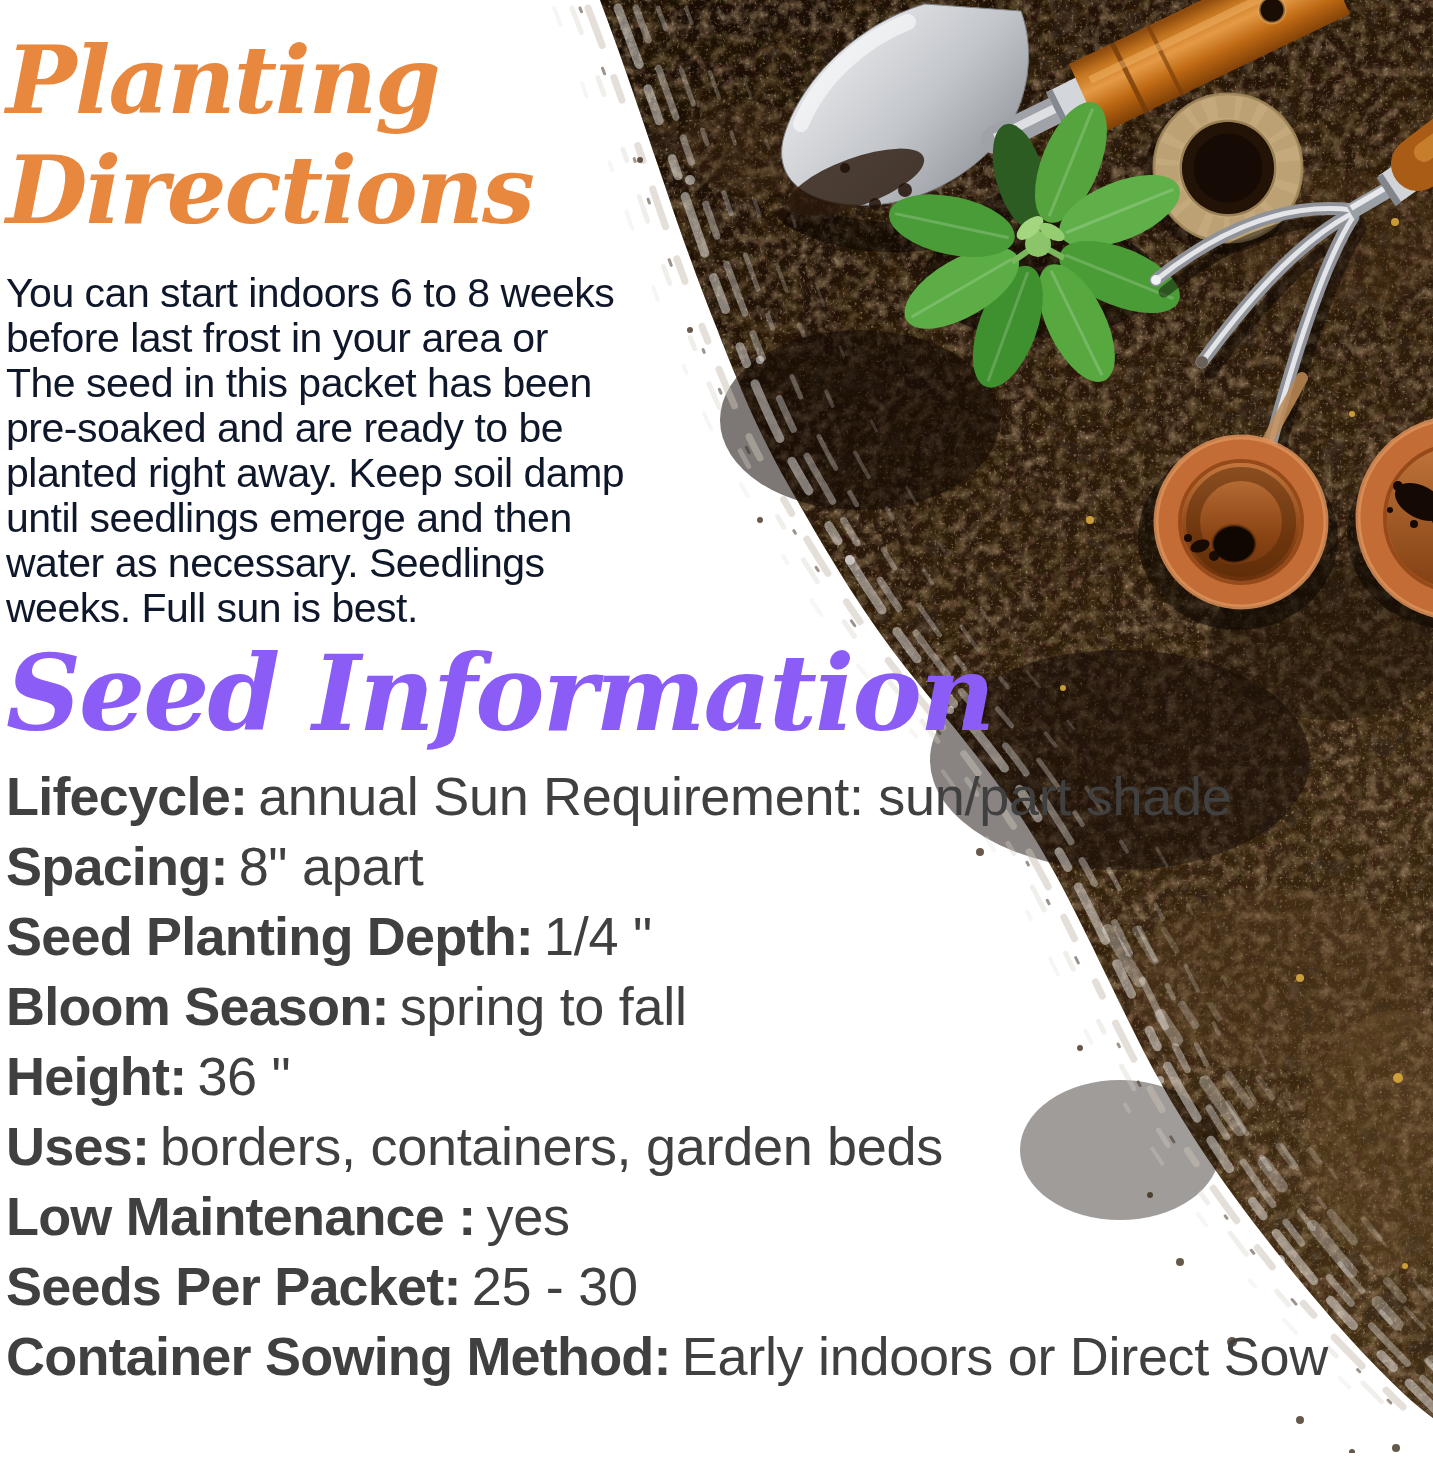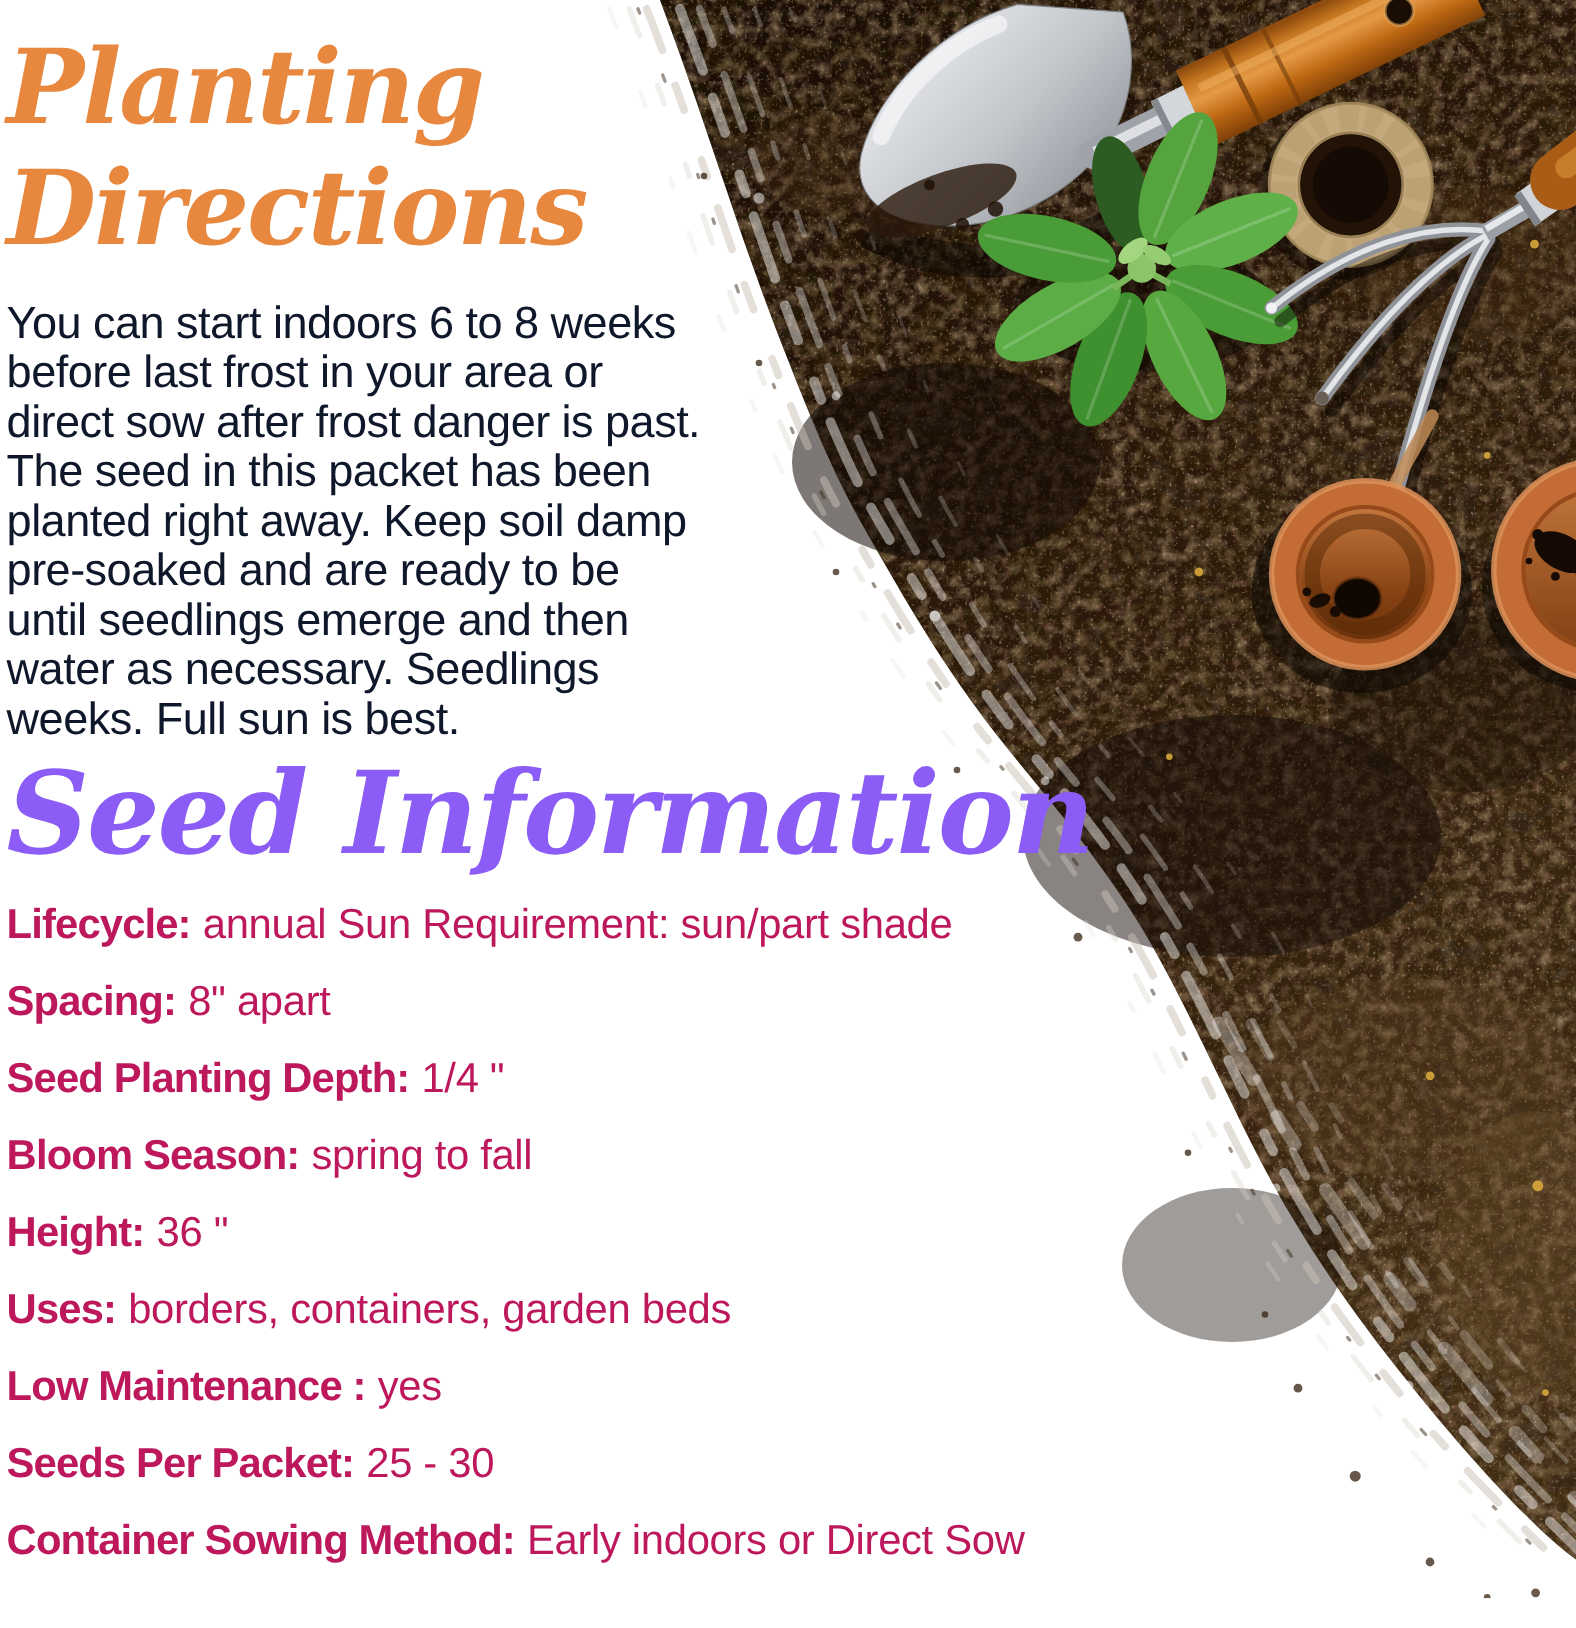--- a/index.html
+++ b/index.html
@@ -27,22 +27,22 @@
   .h2 {
     margin:6px 0 0 6px;
     font-family:"DejaVu Serif","Liberation Serif",serif;
     font-style:italic; font-weight:700;
     font-size:104px; line-height:114px; letter-spacing:-2px;
     color:#8b5cf6; white-space:nowrap;
   }
   .info { margin:23px 0 0 6px; }
   .info .row {
     margin:0 0 25px 0;
-    font-size:38px; line-height:45px; letter-spacing:-0.3px;
-    color:#be185d; white-space:nowrap;
+    font-size:54px; line-height:45px; letter-spacing:-0.3px;
+    color:#404040; white-space:nowrap;
   }
   .row .lbl { font-weight:700; letter-spacing:-0.8px; }
   .row .val { margin-left:11px; }
   
   .streak { fill:none; stroke-linecap:round; }
 </style>
 </head>
 <body>
 
 <div class="canvas">
@@ -344,24 +344,23 @@
 
   <div class="content">
     <h1 class="h1">
       <span>Planting</span>
       <span>Directions</span>
     </h1>
 
     <div class="body-par">
       <div>You can start indoors 6 to 8 weeks</div>
       <div>before last frost in your area or</div>
-      <div>direct sow after frost danger is past.</div>
       <div>The seed in this packet has been</div>
+      <div>pre-soaked and are ready to be</div>
       <div>planted right away. Keep soil damp</div>
-      <div>pre-soaked and are ready to be</div>
       <div>until seedlings emerge and then</div>
       <div>water as necessary. Seedlings</div>
       <div>weeks. Full sun is best.</div>
     </div>
 
     <h2 class="h2">Seed Information</h2>
 
     <div class="info">
       <div class="row">
         <span class="lbl">Lifecycle:</span><span class="val">annual Sun Requirement: sun/part shade</span>

